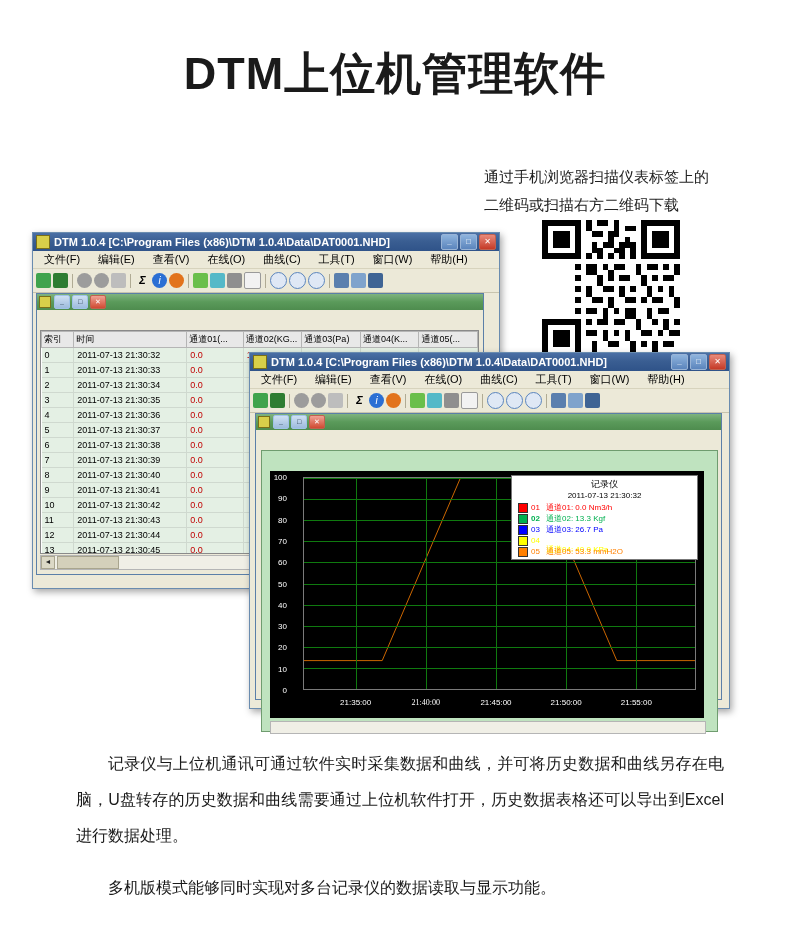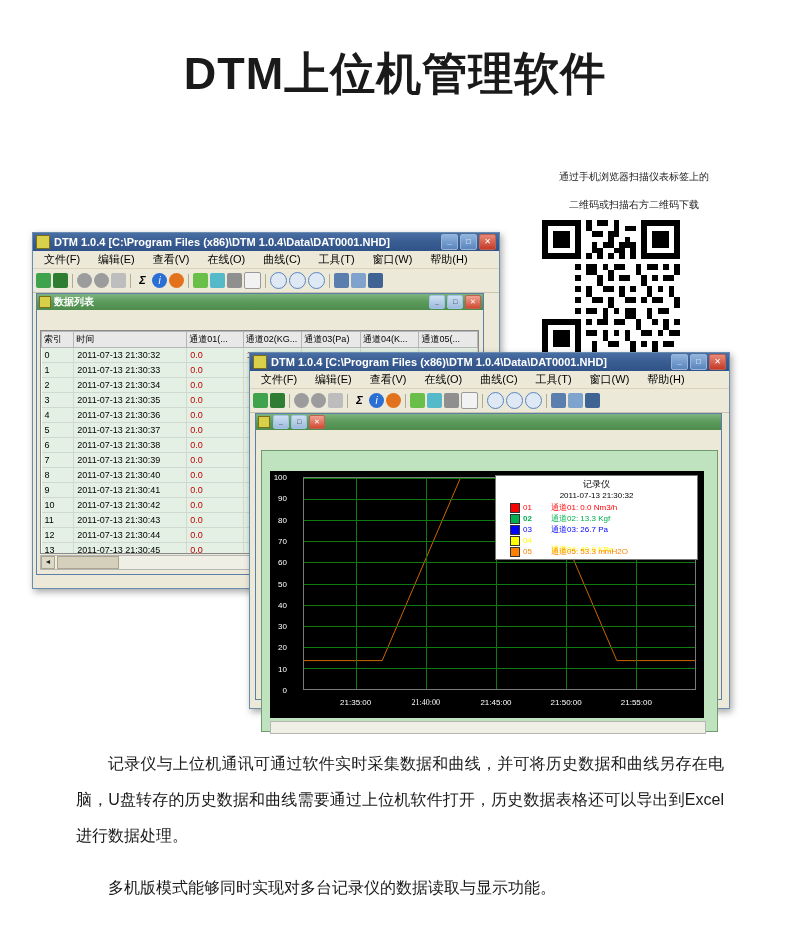--- a/index.html
+++ b/index.html
@@ -14,21 +14,21 @@
   .page-title{
     position:absolute;left:0;top:44px;width:790px;
     text-align:center;
     font-size:45px;
     font-weight:bold;
     letter-spacing:1px;
     color:#1a1a1a;
   }
   .qr-note{
     position:absolute;left:484px;top:163px;width:300px;
-    font-size:10px;line-height:28px;color:#222;text-align:center;
+    font-size:15px;line-height:28px;color:#222;
   }
   .qr-box{
     position:absolute;left:536px;top:220px;width:150px;height:138px;
     background:#fff;
     display:block;
   }
   
   .win{
     position:absolute;
     background:#ece9d8;
@@ -168,27 +168,27 @@
   .yaxis{position:absolute;left:0;top:6px;width:31px;bottom:28px;}
   .yaxis span{
     position:absolute;right:14px;color:#fff;font-size:8px;transform:translateY(-50%);
   }
   .xaxis{position:absolute;left:33px;right:8px;bottom:8px;height:12px;}
   .xaxis span{position:absolute;color:#fff;font-size:8px;transform:translateX(-50%);}
   .series{position:absolute;left:0;top:0;right:0;bottom:0;}
   .legend{
     position:absolute;right:6px;top:4px;width:173px;
     background:#fff;border:1px solid #777;
-    font-size:8px;padding:2px 14px;
+    font-size:8px;padding:2px 6px;
   }
   .legend .lg-title{text-align:center;font-size:9px;color:#000;}
   .legend .lg-time{text-align:center;font-size:8px;color:#000;margin-bottom:2px;}
   .legend .lg-row{display:flex;align-items:center;height:11px;}
   .legend .lg-row .sw{width:8px;height:8px;margin-right:3px;flex:0 0 auto;border:1px solid #333;}
-  .legend .lg-row .id{width:28px;flex:0 0 auto;}
+  .legend .lg-row .id{width:15px;flex:0 0 auto;}
   .legend .lg-row .txt{flex:1 1 auto;white-space:nowrap;}
   .chart-scroll{
     position:absolute;left:8px;top:270px;width:434px;height:11px;
     background:#f0efe6;border:1px solid #b5b5b5;
   }
 
   .body-text{
     position:absolute;left:60px;top:730px;width:680px;
     font-size:16px;line-height:36px;color:#1a1a1a;
     text-align:justify;
@@ -355,21 +355,20 @@
     <i class="tb mag"></i>
     <i class="tb sep"></i>
     <i class="tb win1"></i>
     <i class="tb win2"></i>
     <i class="tb win3"></i>
   </div>
 
   <div class="child" style="left:3px;top:60px;width:446px;height:280px;">
     <div class="child-title">
       <span class="c-ico"></span>
-      <span class="c-text">数据列表</span>
       <span class="c-btns">
         <i>_</i>
         <i>□</i>
         <i class="close">✕</i>
       </span>
     </div>
 
     <div class="tbl">
       <table>
         <colgroup>

